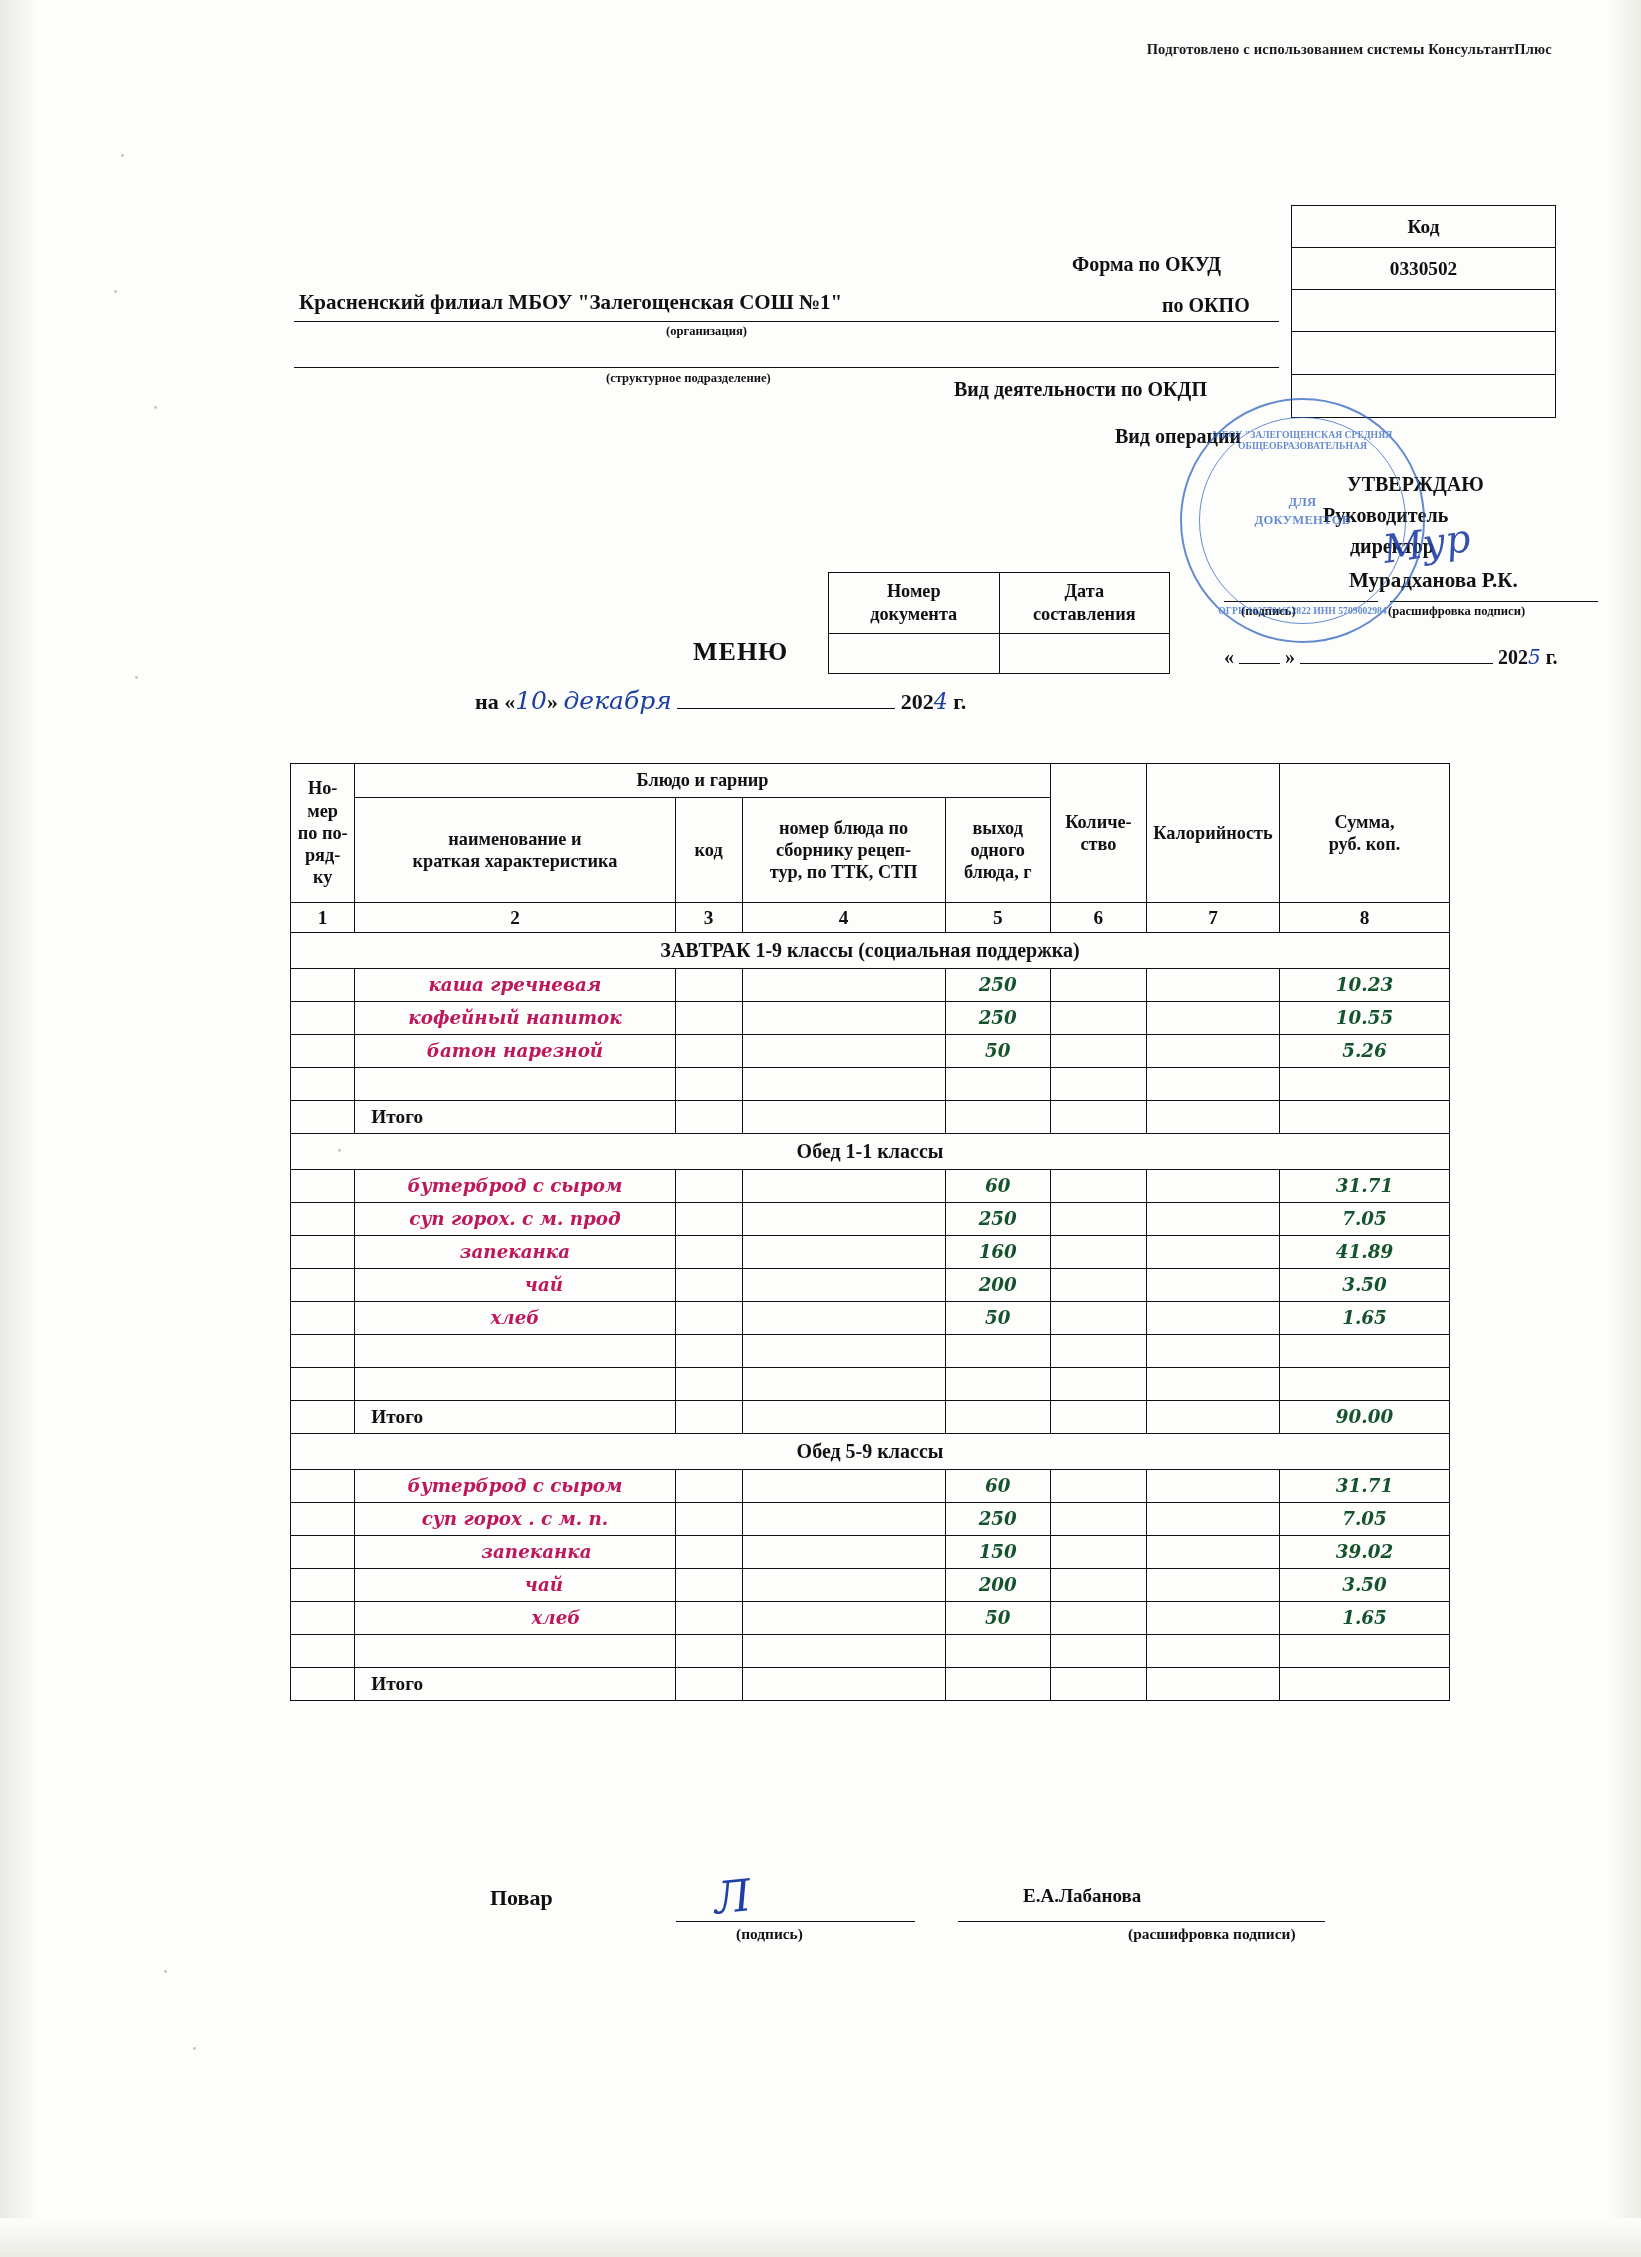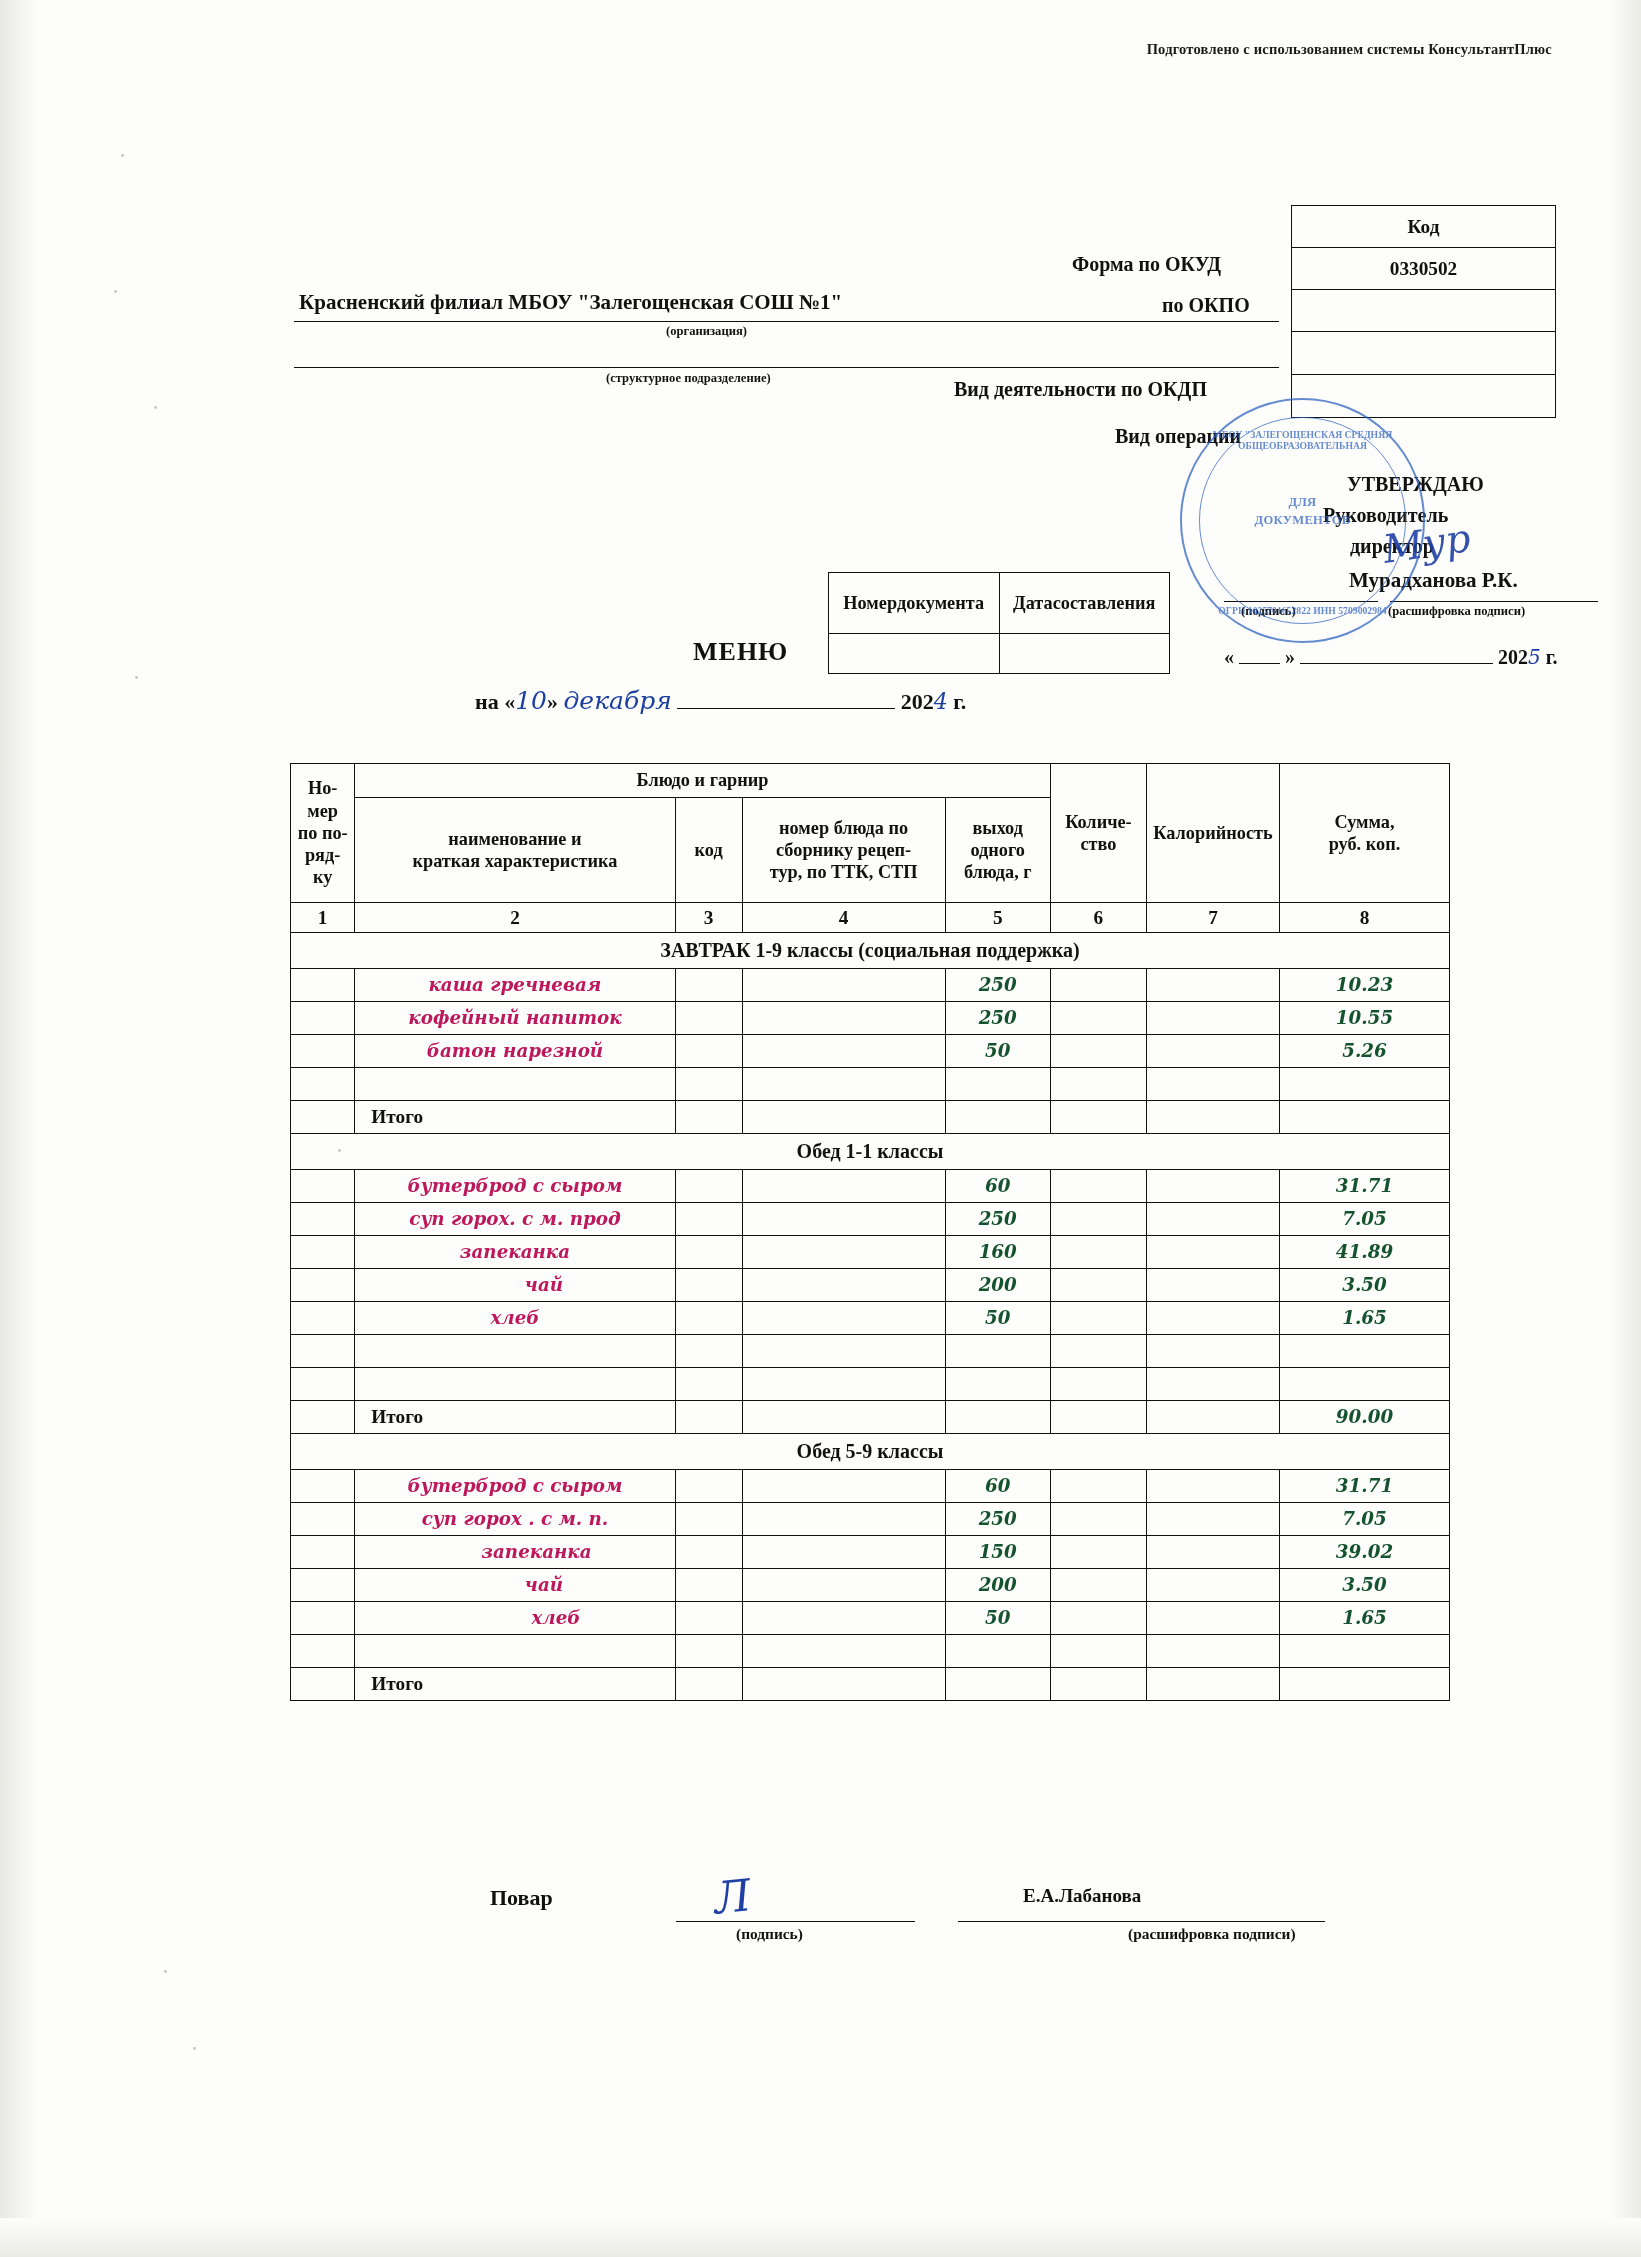--- a/index.html
+++ b/index.html
@@ -219,21 +219,21 @@
     width: 340px;
     border: 1.9px solid #111;
   }
   .docnum .hdrow {
     display: flex;
     height: 60px;
   }
   .docnum .cell {
     flex: 1;
     display: flex;
-    flex-direction: row;
+    flex-direction: column;
     align-items: center;
     justify-content: center;
     font-size: 18.3px;
     font-weight: bold;
     line-height: 1.25;
     border-right: 1.9px solid #111;
   }
   .docnum .cell:last-child { border-right: none; }
   .docnum .valrow {
     display: flex;

